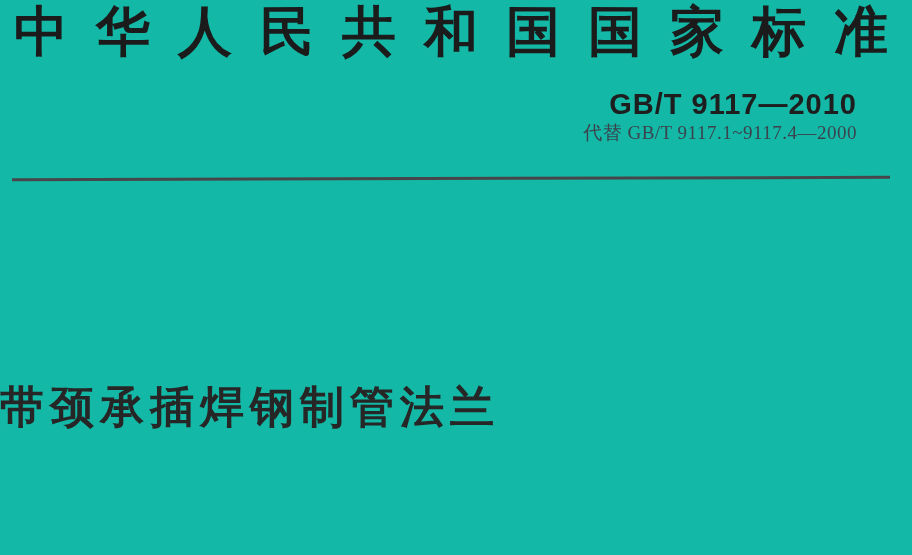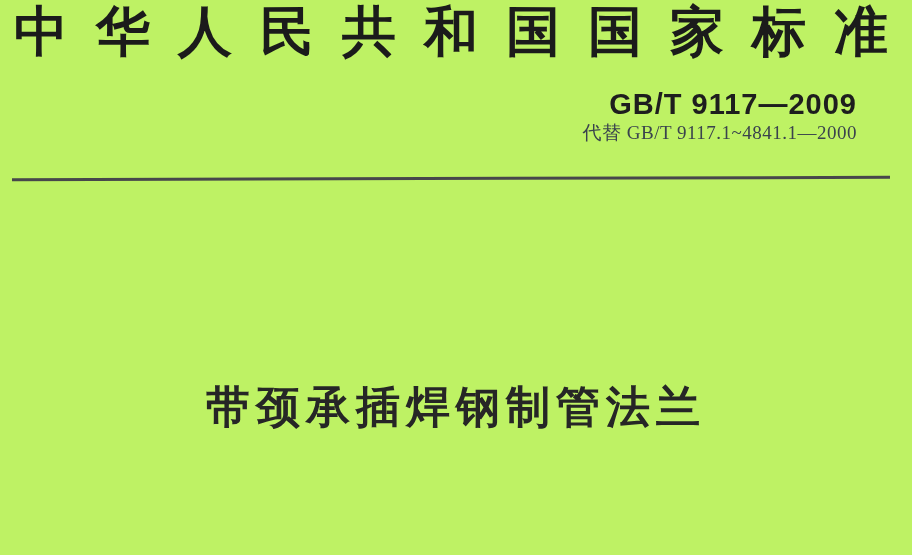--- a/index.html
+++ b/index.html
@@ -5,21 +5,21 @@
   html, body {
     margin: 0;
     padding: 0;
     background: #e8e8e8;
   }
   .page {
     position: relative;
     width: 912px;
     height: 555px;
     margin: 0 auto;
-    background: #bef264;
+    background: #14b8a6;
     overflow: hidden;
     font-family: "Liberation Serif", serif;
   }
   
   .national-title {
     position: absolute;
     top: 2px;
     left: 14px;
     margin: 0;
     font-family: "Liberation Serif", "DejaVu Serif", serif;
@@ -63,21 +63,21 @@
     background: #47474b;
     transform: rotate(-0.15deg);
   }
   
   .title-zh {
     position: absolute;
     top: 381px;
     left: 0;
     width: 100%;
     margin: 0;
-    text-align: center;
+    text-align: left;
     font-family: "Liberation Sans", "DejaVu Sans", sans-serif;
     font-weight: bold;
     font-size: 44px;
     line-height: 52px;
     letter-spacing: 6px;
     color: #262626;
   }
   
   .title-en {
     position: absolute;
@@ -96,22 +96,22 @@
   }
 </style>
 </head>
 <body>
 
 <div class="page">
 
   <h1 class="national-title">中华人民共和国国家标准</h1>
 
   <div class="std-block">
-    <div class="std-code">GB/T 9117—2009</div>
-    <div class="replaces-note">代替 GB/T 9117.1~4841.1—2000</div>
+    <div class="std-code">GB/T 9117—2010</div>
+    <div class="replaces-note">代替 GB/T 9117.1~9117.4—2000</div>
   </div>
 
   <div class="header-rule"></div>
 
   <h2 class="title-zh">带颈承插焊钢制管法兰</h2>
 
 
 </div>
 
 </body></html>

